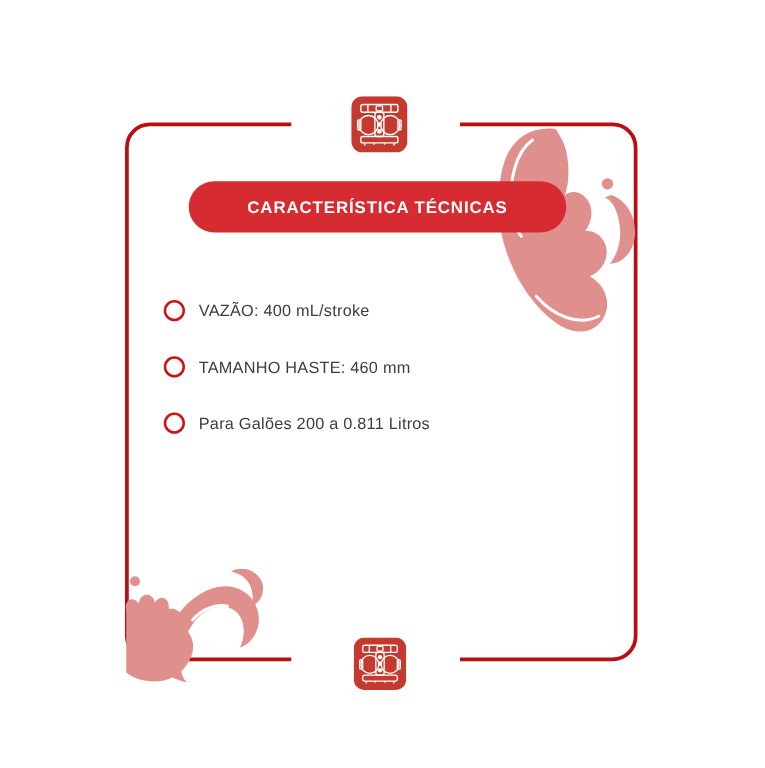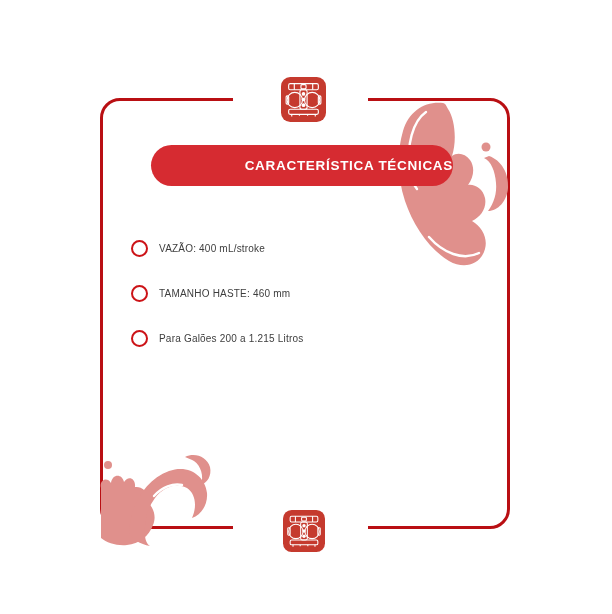--- a/index.html
+++ b/index.html
@@ -23,21 +23,21 @@
 
   
   .splash{position:absolute;z-index:3;}
   .splash-top-right{left:391px;top:101px;width:120px;height:167px;}
   .splash-bottom-left{left:99px;top:452px;width:120px;height:95px;}
 
   
   .pill{
     position:absolute;left:151px;top:145px;width:302px;height:41px;
     border-radius:21px;background:var(--pill-red,#d62b31);
-    display:flex;align-items:center;justify-content:flex-end;z-index:4;
+    display:flex;align-items:center;justify-content:center;z-index:4;
   }
   .pill span{
     color:#ffffff;font-size:13.5px;font-weight:bold;letter-spacing:.7px;
   }
 
   
   .badge{position:absolute;z-index:5;}
   .badge-top{left:281px;top:77px;width:45px;height:45px;}
   .badge-bottom{left:283px;top:510px;width:42px;height:42px;}
   .badge svg{width:100%;height:100%;display:block;}
@@ -46,21 +46,21 @@
   .features{
     position:absolute;left:131px;top:239px;margin:0;padding:0;list-style:none;z-index:4;
   }
   .feature{display:flex;align-items:center;height:18px;margin-bottom:27px;}
   .ring{
     width:17px;height:17px;box-sizing:border-box;flex:none;
     border:2.6px solid var(--bullet-red,#cc1317);border-radius:50%;
     background:#ffffff;margin-right:11px;
   }
   .feature-text{
-    font-size:10px;font-weight:500;color:var(--text-gray,#3d3d3d);
+    font-size:13px;font-weight:500;color:var(--text-gray,#3d3d3d);
     letter-spacing:.2px;white-space:nowrap;
   }
 </style>
 </head>
 <body>
 
 <div class="canvas">
 
   <div class="card"></div>
   <div class="border-gap border-gap-top"></div>
@@ -145,17 +145,17 @@
     <li class="feature">
       <span class="ring"></span>
       <span class="feature-text">VAZÃO: 400 mL/stroke</span>
     </li>
     <li class="feature">
       <span class="ring"></span>
       <span class="feature-text">TAMANHO HASTE: 460 mm</span>
     </li>
     <li class="feature">
       <span class="ring"></span>
-      <span class="feature-text">Para Galões 200 a 1.215 Litros</span>
+      <span class="feature-text">Para Galões 200 a 0.811 Litros</span>
     </li>
   </ul>
 
 </div>
 
 </body></html>

